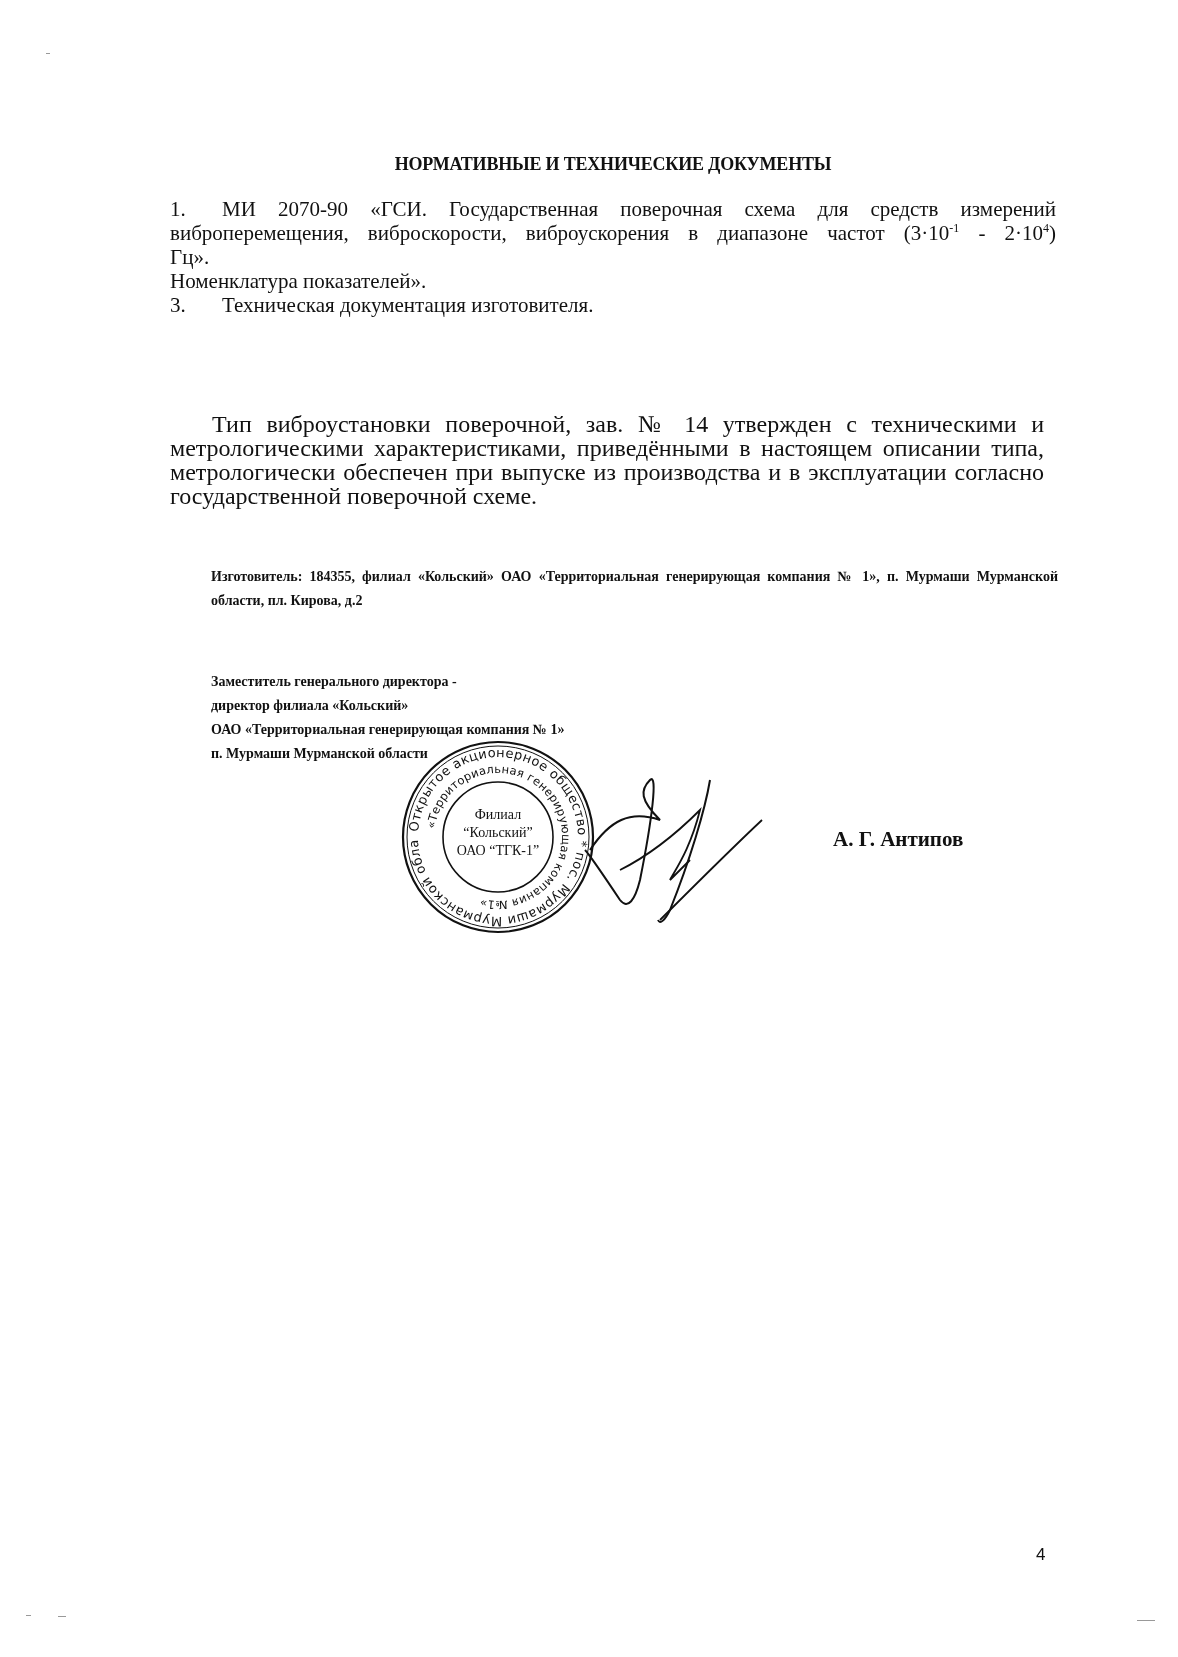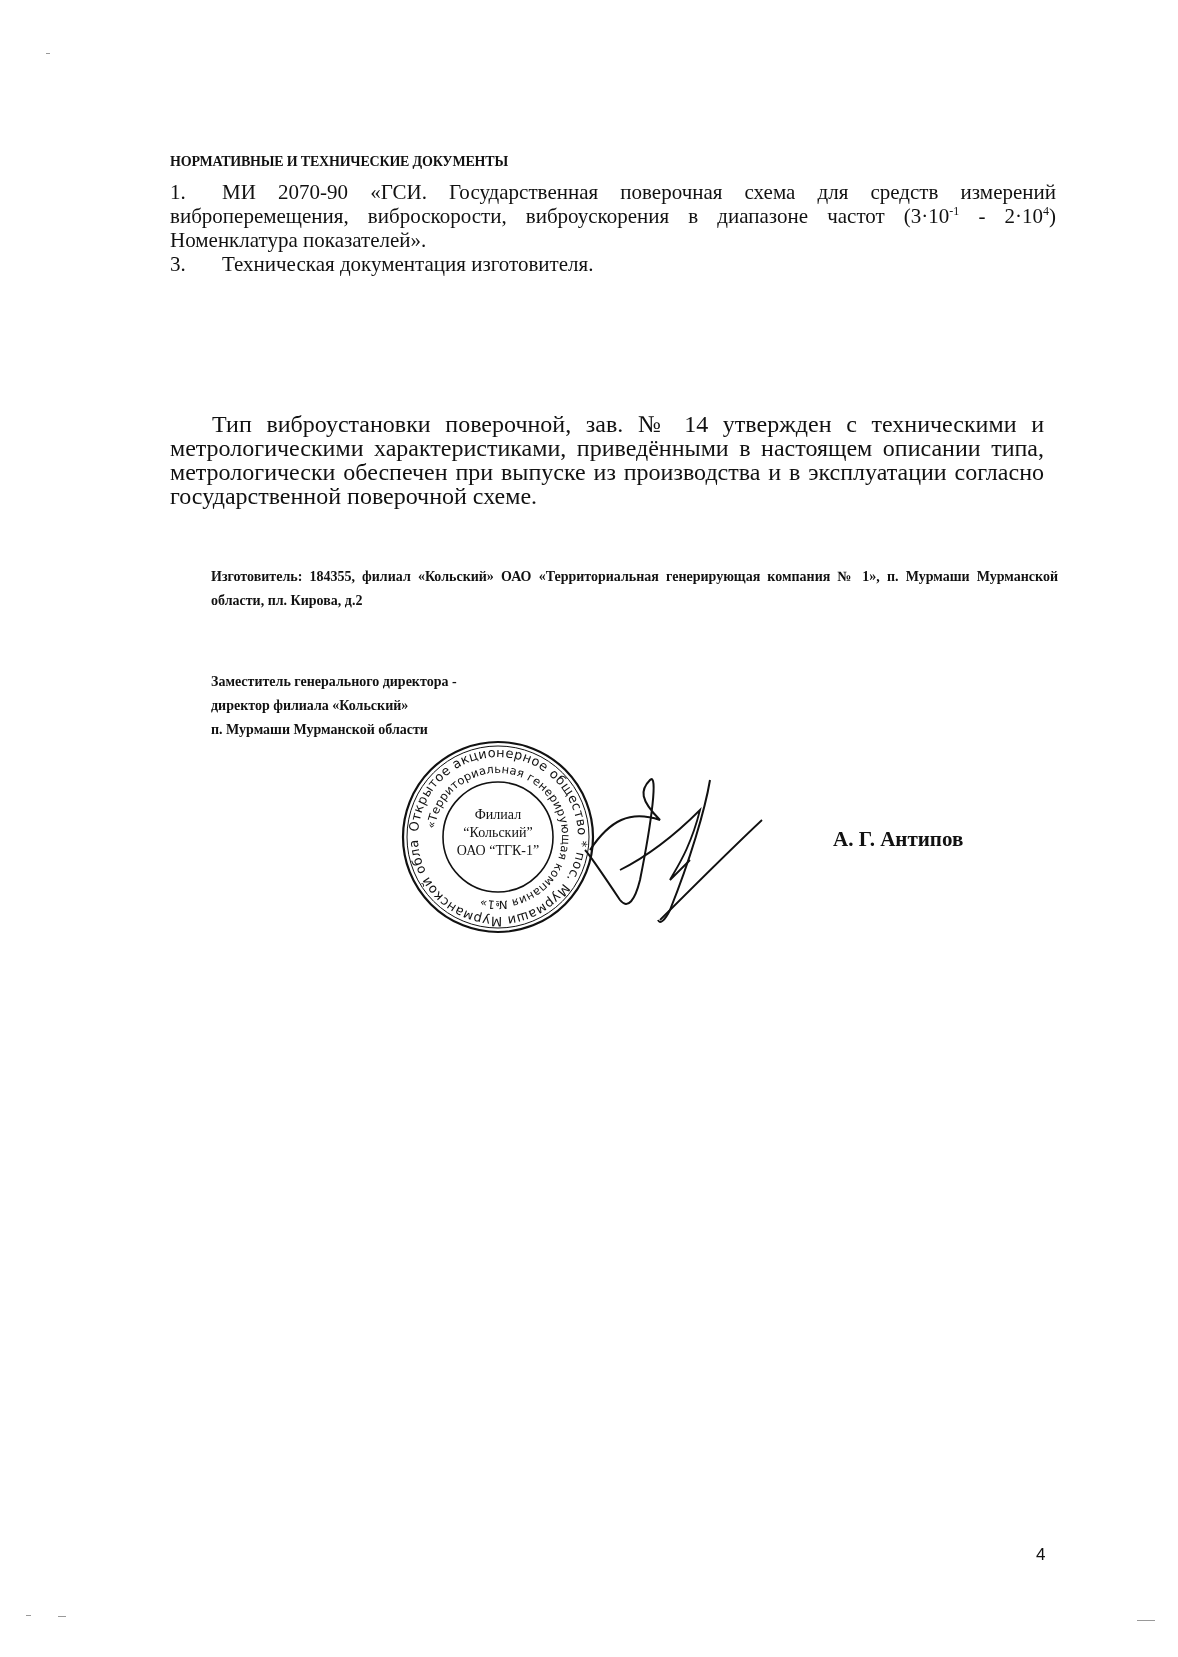--- a/index.html
+++ b/index.html
@@ -1,25 +1,25 @@
 <!DOCTYPE html>
 <html><head>
   <meta charset="utf-8">
   <style>
     html, body { margin: 0; padding: 0; background: #ffffff; }
     body { width: 1178px; height: 1657px; position: relative; overflow: hidden;
            font-family: "Liberation Serif", "DejaVu Serif", serif; color: #111; }
     .page { position: absolute; left: 0; top: 0; width: 1178px; height: 1657px; background: #fff; }
 
-    .heading { position: absolute; left: 170px; width: 886px; 
-               font-weight: bold; font-size: 14px; letter-spacing: -0.2px; }
+    .heading { position: absolute; left: 170px; width: 886px; text-align: center;
+               font-weight: bold; font-size: 18px; letter-spacing: -0.2px; }
     #h1 { top: 154px; }
     #h2 { top: 363px; width: 874px; }
 
-    .refs { position: absolute; left: 170px; top: 180px; width: 886px;
+    .refs { position: absolute; left: 170px; top: 197px; width: 886px;
             font-size: 21px; line-height: 24px; }
     .ref-item { text-align: justify; text-align-last: left; }
     .ref-num { display: inline-block; width: 52px; }
     sup { font-size: 12px; line-height: 0; vertical-align: 8px; }
     .justify-line { text-align: justify; text-align-last: justify; }
 
     .conclusion { position: absolute; left: 170px; top: 412px; width: 874px;
                   font-size: 24px; line-height: 24px; text-align: justify; text-indent: 42px; }
 
     .bold-block { position: absolute; left: 211px; font-weight: bold; font-size: 14px; line-height: 24px; }
@@ -39,32 +39,34 @@
 </head>
 <body>
 
 <div class="page">
 
   <div id="h1" class="heading">НОРМАТИВНЫЕ И ТЕХНИЧЕСКИЕ ДОКУМЕНТЫ</div>
 
   <div class="refs">
     <div class="ref-item justify-line"><span class="ref-num">1.</span><span>МИ 2070-90 «ГСИ. Государственная поверочная схема для средств измерений</span></div>
     <div class="ref-item justify-line"><span>виброперемещения, виброскорости, виброускорения в диапазоне частот (3·10</span><sup>-1</sup><span> - 2·10</span><sup>4</sup><span>)</span></div>
+    <div class="ref-item">Гц».</div>
     <div class="ref-item">Номенклатура показателей».</div>
     <div class="ref-item"><span class="ref-num">3.</span><span>Техническая документация изготовителя.</span></div>
   </div>
 
 
   <div class="conclusion">Тип виброустановки поверочной, зав. № 14 утвержден с техническими и метрологическими характеристиками, приведёнными в настоящем описании типа, метрологически обеспечен при выпуске из производства и в эксплуатации согласно государственной поверочной схеме.</div>
 
   <div id="maker" class="bold-block">Изготовитель: 184355, филиал «Кольский» ОАО «Территориальная генерирующая компания № 1», п. Мурмаши Мурманской области, пл. Кирова, д.2</div>
 
   <div id="signer" class="bold-block">
     <div>Заместитель генерального директора -</div>
     <div>директор филиала «Кольский»</div>
+    <div>ОАО «Территориальная генерирующая компания № 1»</div>
     <div>п. Мурмаши Мурманской области</div>
   </div>
 
   <svg class="stamp" viewBox="0 0 200 200">
     <defs>
       <path id="outerArc" d="M 100,100 m -80,0 a 80,80 0 1,1 160,0 a 80,80 0 1,1 -160,0"></path>
       <path id="innerArc" d="M 100,100 m -64,0 a 64,64 0 1,1 128,0 a 64,64 0 1,1 -128,0"></path>
     </defs>
     <circle cx="100" cy="100" r="95" fill="none" stroke="#111" stroke-width="2.2"></circle>
     <circle cx="100" cy="100" r="91" fill="none" stroke="#111" stroke-width="1"></circle>

